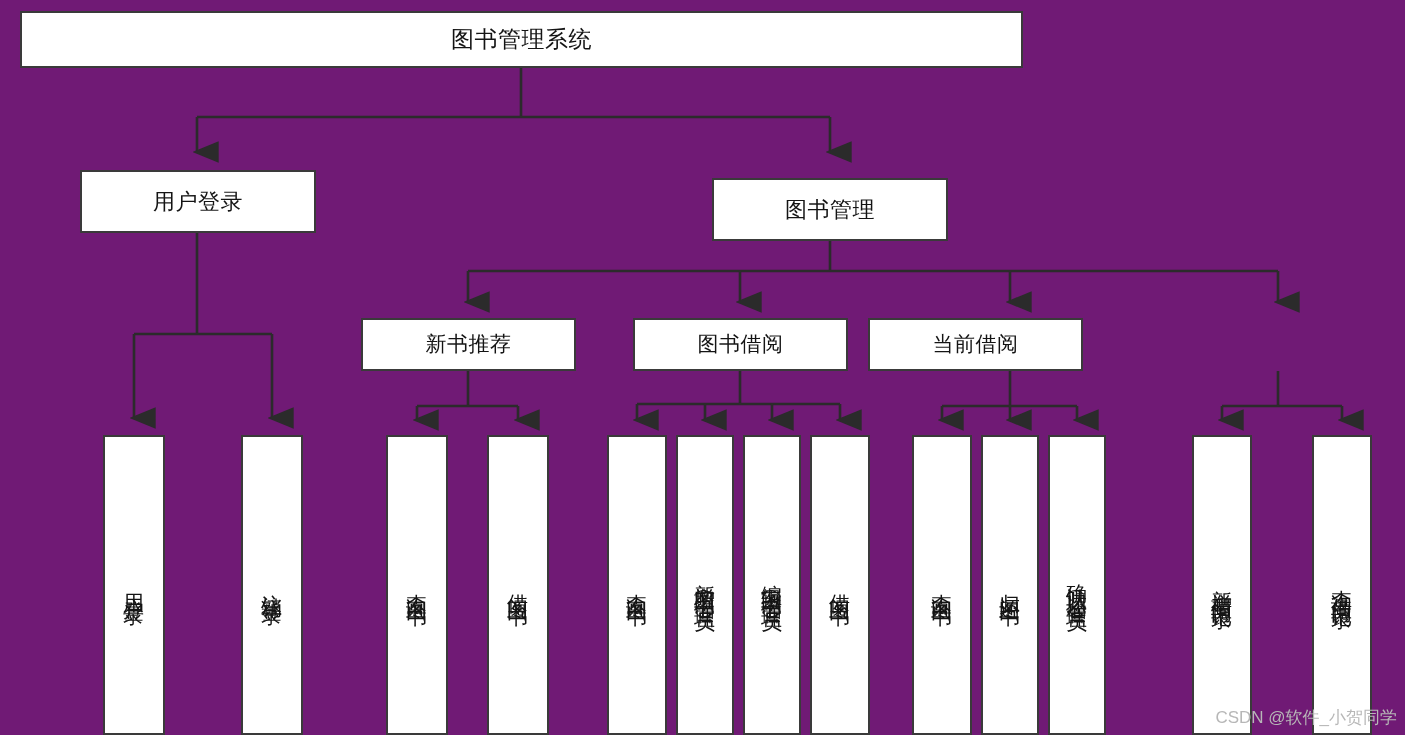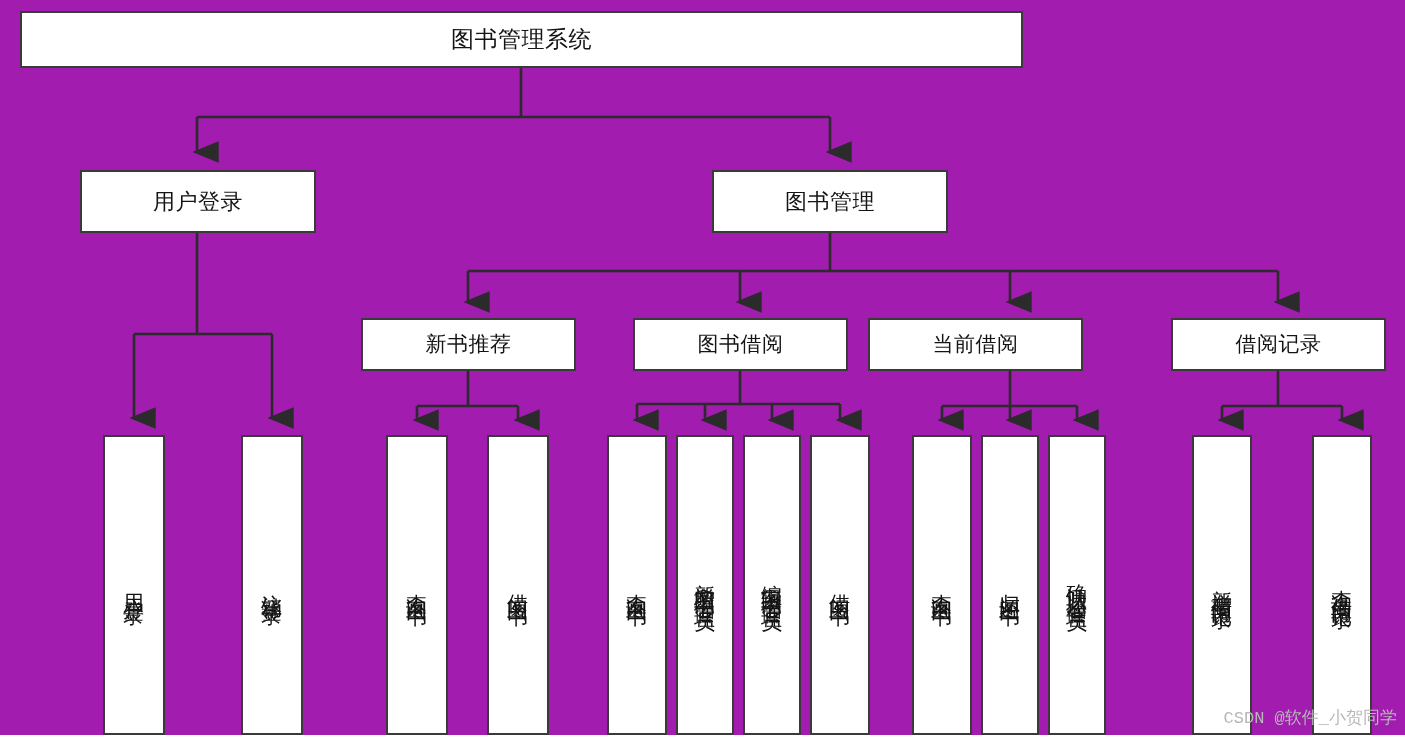--- a/index.html
+++ b/index.html
@@ -9,21 +9,21 @@
     background: #ffffff;
   }
   body {
     font-family: "Liberation Sans", "DejaVu Sans", sans-serif;
     color: #1a1a1a;
   }
   #canvas {
     position: relative;
     width: 1405px;
     height: 735px;
-    background: #a21caf;
+    background: #701a75;
     overflow: hidden;
   }
   #connectors {
     position: absolute;
     left: 0;
     top: 0;
     width: 1405px;
     height: 747px;
     pointer-events: none;
   }
@@ -65,21 +65,21 @@
     white-space: nowrap;
   }
   #watermark {
     position: absolute;
     right: 8px;
     bottom: 6px;
     font-size: 17px;
     color: #b7b7b7;
     z-index: 5;
     white-space: nowrap;
-    font-family: Liberation Mono, monospace;
+    font-family: Liberation Sans, sans-serif;
   }
 </style>
 </head>
 <body>
 
 <div id="canvas">
 
   <svg id="connectors" viewBox="0 0 1405 747" xmlns="http://www.w3.org/2000/svg">
     <defs>
       <marker id="arrow" viewBox="0 0 12 12" refX="6" refY="10" markerWidth="10" markerHeight="10" orient="auto-start-reverse">
@@ -130,36 +130,33 @@
     </g>
   </svg>
 
   <div class="node node-root" style="left:20px; top:11px; width:1003px; height:57px;">
     <span class="label">图书管理系统</span>
   </div>
 
   <div class="node node-l1" style="left:80px; top:170px; width:236px; height:63px;">
     <span class="label">用户登录</span>
   </div>
-  <div class="node node-l1" style="left:712px; top:170px; width:236px; height:63px;">
+  <div class="node node-l1" style="left:712px; top:178px; width:236px; height:63px;">
     <span class="label">图书管理</span>
   </div>
 
   <div class="node node-l2" style="left:633px; top:318px; width:215px; height:53px;">
     <span class="label">图书借阅</span>
   </div>
   <div class="node node-l2" style="left:361px; top:318px; width:215px; height:53px;">
     <span class="label">新书推荐</span>
   </div>
   <div class="node node-l2" style="left:868px; top:318px; width:215px; height:53px;">
     <span class="label">当前借阅</span>
   </div>
-  <div class="node node-l2" style="left:1171px; top:318px; width:215px; height:53px;">
-    <span class="label">借阅记录</span>
-  </div>
 
   <div class="node node-leaf" style="left:103px; top:435px; width:62px; height:300px;">
     <span class="label">用户登录</span>
   </div>
   <div class="node node-leaf" style="left:241px; top:435px; width:62px; height:300px;">
     <span class="label">注销登录</span>
   </div>
 
   <div class="node node-leaf" style="left:386px; top:435px; width:62px; height:300px;">
     <span class="label">查询图书</span>

